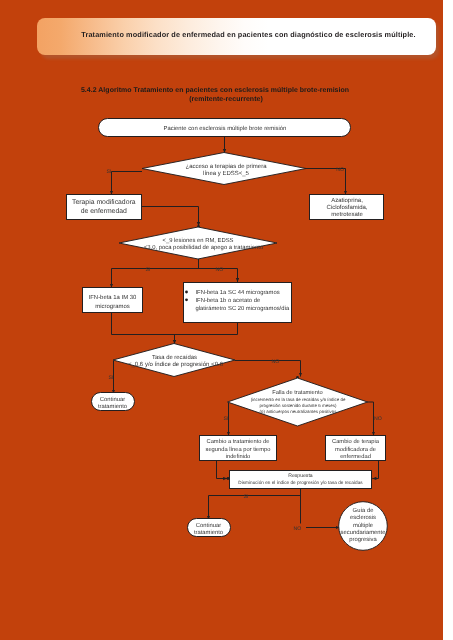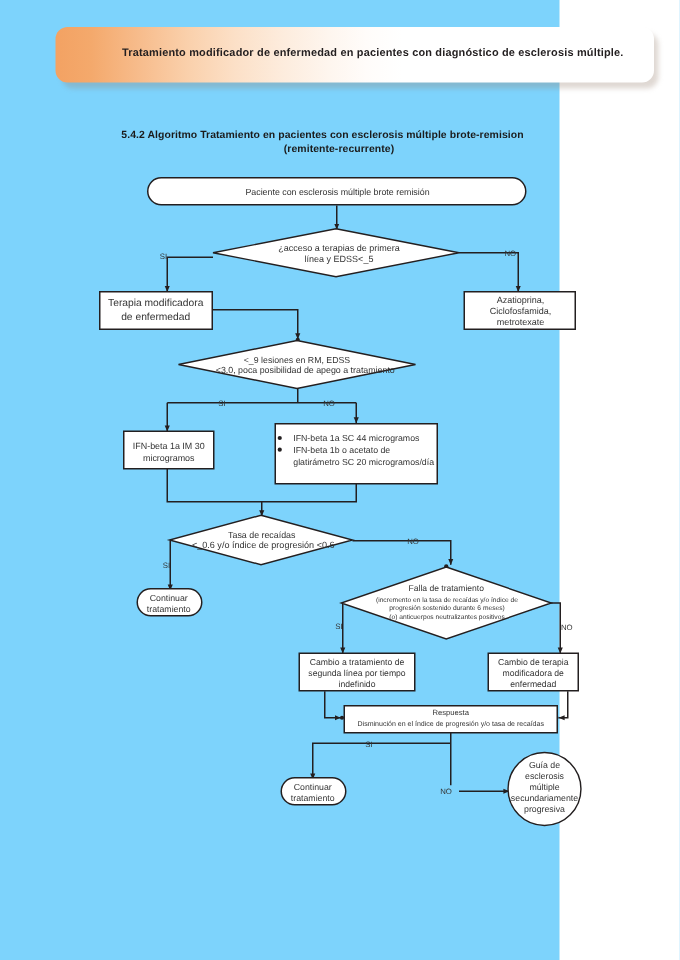--- a/index.html
+++ b/index.html
@@ -1,19 +1,19 @@
 <!DOCTYPE html>
 <html><head>
 <meta charset="utf-8">
 <title>Algoritmo esclerosis multiple</title>
 <style>
   html,body{margin:0;padding:0;background:#fff;}
   body{width:453px;height:640px;font-family:"Liberation Sans",sans-serif;overflow:hidden;
        -webkit-font-smoothing:antialiased;text-rendering:geometricPrecision;}
-  #page{position:relative;width:373px;height:640px;background:#7dd3fc;}
+  #page{position:relative;width:443px;height:640px;background:#c2410c;}
   #banner{position:absolute;left:37px;top:18.3px;width:399px;height:37.2px;border-radius:8px;z-index:1;
     background:linear-gradient(to right,#f3a263 0%,#f4a96c 6%,#f7bc8c 14%,#fad0ab 22%,#fce0c7 30%,#fdecdd 38%,#fef6ef 46%,#fffcfa 52%,#ffffff 58%,#ffffff 100%);}
   #banner-shadow{position:absolute;left:40.5px;top:21.5px;width:398px;height:37px;border-radius:8px;
     background:rgba(150,125,108,0.30);filter:blur(1.8px);z-index:0;}
   #banner-title{position:absolute;left:0px;top:29.5px;width:497px;z-index:2;text-align:center;
     font-size:7.3px;font-weight:bold;color:#231f20;letter-spacing:0.12px;white-space:nowrap;}
   #sub1{position:absolute;left:0;top:87.3px;width:430px;text-align:center;
     font-size:6.95px;font-weight:bold;color:#1b1b1b;letter-spacing:0.05px;white-space:nowrap;}
   #sub2{position:absolute;left:0;top:96.3px;width:452px;text-align:center;
     font-size:6.95px;font-weight:bold;color:#1b1b1b;letter-spacing:0.05px;white-space:nowrap;}

